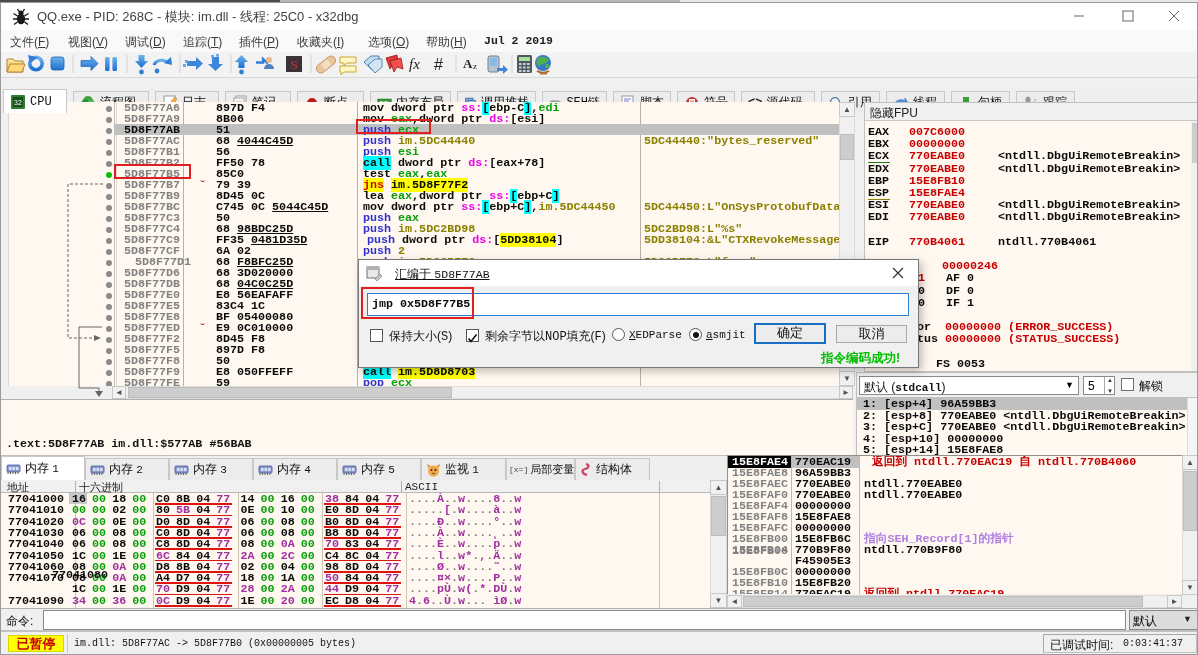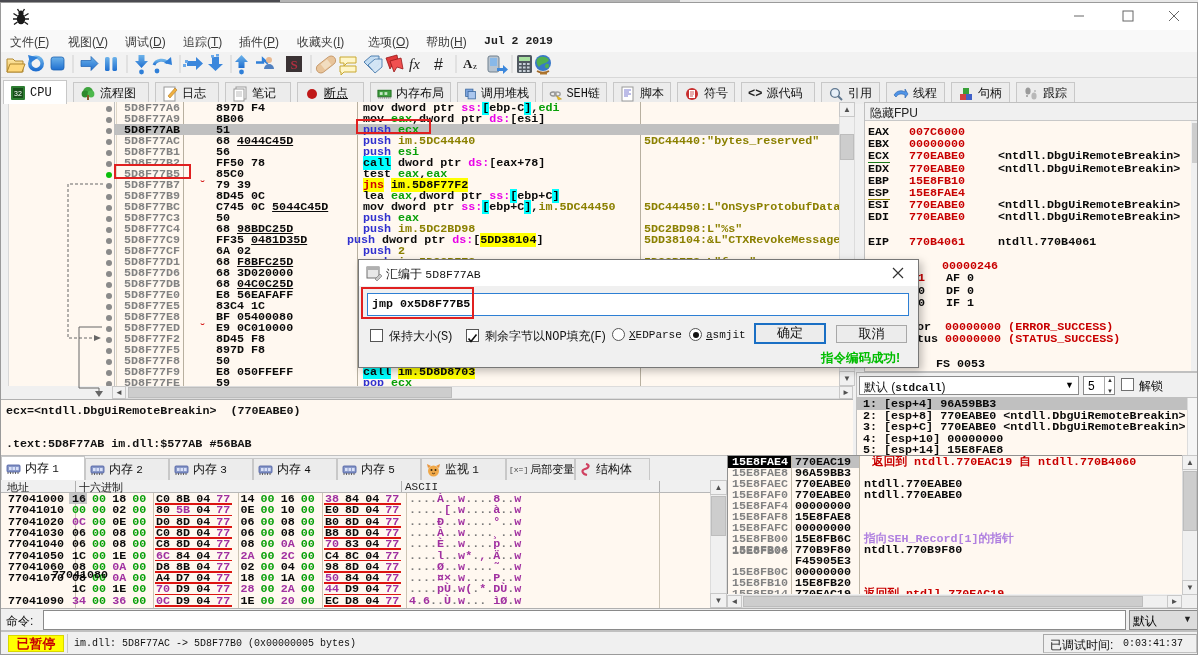--- a/index.html
+++ b/index.html
@@ -33,20 +33,21 @@
 <div class="abs" style="left:0;top:2px;width:1198px;height:28px;background:#ffffff;border-left:1px solid #9a9a9a;border-right:1px solid #9a9a9a;">
   <svg class="abs" style="left:10px;top:5px;" width="20" height="20" viewBox="0 0 20 20">
     <ellipse cx="10" cy="12" rx="4.2" ry="5.2" fill="#1a1a1a"></ellipse>
     <circle cx="10" cy="6" r="2.6" fill="#1a1a1a"></circle>
     <g stroke="#1a1a1a" stroke-width="1.4" fill="none">
       <path d="M6.5 9 L2.5 6.5 M6.2 12 L2 12 M6.5 15 L3 17.5"></path>
       <path d="M13.5 9 L17.5 6.5 M13.8 12 L18 12 M13.5 15 L17 17.5"></path>
       <path d="M8 4.5 L6.5 2 M12 4.5 L13.5 2"></path>
     </g>
   </svg>
+  <div class="abs" style="left:36px;top:6px;font-size:13px;color:#444;">QQ.exe - PID: 268C - 模块: im.dll - 线程: 25C0 - x32dbg</div>
   <div class="abs" style="left:1070px;top:3px;width:120px;height:22px;color:#666;">
     <svg width="120" height="22" viewBox="0 0 120 22" stroke="#666" stroke-width="1" fill="none">
       <path d="M3 11 L13 11"></path>
       <rect x="52" y="6" width="10" height="10"></rect>
       <path d="M98 6 L108 16 M108 6 L98 16"></path>
     </svg>
   </div>
 </div>
 
 <div class="abs" style="left:0;top:30px;width:1198px;height:22px;background:#f9f9f9;border-left:1px solid #c0c0c0;border-right:1px solid #c0c0c0;font-size:12px;color:#3c3c3c;">
@@ -158,21 +159,21 @@
       </g>
 
  <circle cx="542" cy="11" r="8" fill="#3878c8"></circle>
  <path d="M537 6 C540 4 546 4 548 8 C546 12 540 11 538 15 C535 12 535 8 537 6 Z" fill="#50b050"></path>
  <path d="M545 12 C548 11 549 14 547 16 C544 17 543 14 545 12 Z" fill="#50b050"></path>
  <path d="M536 19 a7 3 0 0 0 12 0" fill="none" stroke="#a06828" stroke-width="1.6"></path>
  <rect x="539" y="20.5" width="7" height="2" fill="#b07830"></rect>
 </svg>
 </div>
 
-<div id="tabbar" class="abs" style="left:0;top:80px;width:1198px;height:24px;background:#efefef;border-left:1px solid #c0c0c0;border-right:1px solid #c0c0c0;border-bottom:1px solid #c8c8c8;">
+<div id="tabbar" class="abs" style="left:0;top:89px;width:1198px;height:24px;background:#efefef;border-left:1px solid #c0c0c0;border-right:1px solid #c0c0c0;border-bottom:1px solid #c8c8c8;">
  <div class="tab act" style="left:2px;width:64px;">
    <svg width="16" height="16" viewBox="0 0 16 16">
         <rect x="1" y="1" width="14" height="14" rx="1" fill="#2e7d32"></rect>
         <rect x="3" y="3" width="10" height="10" fill="#174f1a"></rect>
         <text x="8" y="11" font-size="7" fill="#fff" text-anchor="middle" font-family="Liberation Sans">32</text>
       </svg>
    <span style="font-family:'Liberation Mono',monospace;font-size:12px;">CPU</span>
     </div>
  <div class="tab" style="left:72px;width:76px;">
    <svg width="16" height="16" viewBox="0 0 16 16">
@@ -311,28 +312,28 @@
       <div class="mono abs" style="left:215px;top:111px;color:#0a0a0a;">50</div>
       <div class="mono abs" style="left:362px;top:111px;"><span class="blue">push </span><span class="grn">eax</span></div>
       <div class="abs" style="left:105px;top:125px;width:6px;height:6px;border-radius:3px;background:#8a8a8a;"></div>
       <div class="mono abs" style="left:123px;top:122px;color:#828282;">5D8F77C4</div>
       <div class="mono abs" style="left:215px;top:122px;color:#0a0a0a;">68 <u>98BDC25D</u></div>
       <div class="mono abs" style="left:362px;top:122px;"><span class="blue">push </span><span class="oli">im.5DC2BD98</span></div>
       <div class="mono abs" style="left:643px;top:122px;color:#8b8000;max-width:200px;overflow:hidden;">5DC2BD98:L"%s"</div>
       <div class="abs" style="left:105px;top:136px;width:6px;height:6px;border-radius:3px;background:#8a8a8a;"></div>
       <div class="mono abs" style="left:123px;top:133px;color:#828282;">5D8F77C9</div>
       <div class="mono abs" style="left:215px;top:133px;color:#0a0a0a;">FF35 <u>0481D35D</u></div>
-      <div class="mono abs" style="left:346px;top:133px;"><span class="blue">push </span><span class="k">dword ptr </span><span class="mag">ds:</span><span class="k">[</span><span class="ylw k">5DD38104</span><span class="k">]</span></div>
+      <div class="mono abs" style="left:366px;top:133px;"><span class="blue">push </span><span class="k">dword ptr </span><span class="mag">ds:</span><span class="k">[</span><span class="ylw k">5DD38104</span><span class="k">]</span></div>
       <div class="mono abs" style="left:643px;top:133px;color:#8b8000;max-width:200px;overflow:hidden;">5DD38104:&amp;L"CTXRevokeMessage</div>
       <div class="abs" style="left:105px;top:147px;width:6px;height:6px;border-radius:3px;background:#8a8a8a;"></div>
       <div class="mono abs" style="left:123px;top:144px;color:#828282;">5D8F77CF</div>
       <div class="mono abs" style="left:215px;top:144px;color:#0a0a0a;">6A 02</div>
       <div class="mono abs" style="left:362px;top:144px;"><span class="blue">push </span><span class="oli">2</span></div>
       <div class="abs" style="left:105px;top:158px;width:6px;height:6px;border-radius:3px;background:#8a8a8a;"></div>
-      <div class="mono abs" style="left:123px;top:155px;color:#828282;">5D8F77D1</div>
+      <div class="mono abs" style="left:134px;top:155px;color:#828282;">5D8F77D1</div>
       <div class="mono abs" style="left:215px;top:155px;color:#0a0a0a;">68 <u>F8BFC25D</u></div>
       <div class="mono abs" style="left:362px;top:155px;"><span class="blue">push </span><span class="oli">im.5DC2BFE8</span></div>
       <div class="mono abs" style="left:643px;top:155px;color:#8b8000;max-width:200px;overflow:hidden;">5DC2BFE8:L"func"</div>
       <div class="abs" style="left:105px;top:169px;width:6px;height:6px;border-radius:3px;background:#8a8a8a;"></div>
       <div class="mono abs" style="left:123px;top:166px;color:#828282;">5D8F77D6</div>
       <div class="mono abs" style="left:215px;top:166px;color:#0a0a0a;">68 3D020000</div>
       <div class="abs" style="left:105px;top:180px;width:6px;height:6px;border-radius:3px;background:#8a8a8a;"></div>
       <div class="mono abs" style="left:123px;top:177px;color:#828282;">5D8F77DB</div>
       <div class="mono abs" style="left:215px;top:177px;color:#0a0a0a;">68 <u>04C0C25D</u></div>
       <div class="abs" style="left:105px;top:191px;width:6px;height:6px;border-radius:3px;background:#8a8a8a;"></div>
@@ -452,21 +453,20 @@
     <div class="mono abs" style="left:6px;top:35.5px;color:#0a0a0a;">4: [esp+10] 00000000</div>
     <div class="mono abs" style="left:6px;top:47.0px;color:#0a0a0a;">5: [esp+14] 15E8FAE8</div>
   </div>
 
 <div class="abs sb" style="left:112px;top:386px;width:741px;height:13px;"></div>
 <div class="sbBtn" style="left:112px;top:386px;width:14px;height:13px;font-size:8px;line-height:12px;">◄</div>
 <div class="sbBtn" style="left:839px;top:386px;width:14px;height:13px;font-size:8px;line-height:12px;">►</div>
 <div class="thumb" style="left:128px;top:387px;width:324px;height:11px;"></div>
 
 <div class="abs" style="left:0;top:399px;width:853px;height:56px;background:#fff8f0;border-top:1px solid #b0b0b0;border-left:1px solid #c0c0c0;">
-  <div class="mono abs" style="left:5px;top:6px;color:#111;">ecx=&lt;ntdll.DbgUiRemoteBreakin&gt;  (770EABE0)</div>
   <div class="mono abs" style="left:5px;top:39px;color:#111;">.text:5D8F77AB im.dll:$577AB #56BAB</div>
 </div>
 
 <div id="memtabs" class="abs" style="left:0;top:455px;width:727px;height:25px;background:#efefef;border-left:1px solid #c0c0c0;border-top:1px solid #c0c0c0;">
     <div class="tab act" style="left:0px;width:84px;padding:0 4px;gap:4px;">
       <svg width="15" height="14" viewBox="0 0 15 14">
         <rect x="1" y="3" width="13" height="7" rx="1" fill="#8898c8" stroke="#4858a0" stroke-width=".8"></rect>
         <rect x="3" y="5" width="2.6" height="3" fill="#d8e0f8"></rect>
         <rect x="6.5" y="5" width="2.6" height="3" fill="#d8e0f8"></rect>
         <rect x="10" y="5" width="2.6" height="3" fill="#d8e0f8"></rect>
@@ -825,21 +825,21 @@
   <div class="m10 abs" style="left:1122px;top:6px;color:#111;">0:03:41:37</div>
 </div>
 
 <div id="dialog" class="abs" style="left:358px;top:259px;width:561px;height:109px;background:#f0f0f0;border:1px solid #777777;box-shadow:3px 3px 8px rgba(0,0,0,0.25);z-index:50;">
     <div class="abs" style="left:0;top:0;width:559px;height:26px;background:#ffffff;"></div>
     <svg class="abs" style="left:7px;top:5px;" width="16" height="16" viewBox="0 0 16 16">
       <rect x="1" y="2" width="12" height="11" fill="#e8e8e8" stroke="#707070"></rect>
       <rect x="1" y="2" width="12" height="3" fill="#b0b0b0"></rect>
       <path d="M9 14 L14 9 L16 11 L11 16 Z" fill="#c8c8c8" stroke="#707070" stroke-width=".6"></path>
     </svg>
-    <span class="abs" style="left:27px;top:6px;font-size:12px;color:#111;">汇编于 <span style="font-family:'Liberation Mono',monospace;font-size:11.5px;">5D8F77AB</span></span>
+    <span class="abs" style="left:36px;top:6px;font-size:12px;color:#111;text-decoration:underline;">汇编于 <span style="font-family:'Liberation Mono',monospace;font-size:11.5px;">5D8F77AB</span></span>
     <svg class="abs" style="left:532px;top:6px;" width="14" height="14" viewBox="0 0 14 14" stroke="#333" stroke-width="1.2">
       <path d="M2 2 L12 12 M12 2 L2 12"></path>
     </svg>
     <div class="abs" style="left:8px;top:33px;width:542px;height:23px;background:#fff;border:1px solid #2d7fd4;"></div>
     <div class="mono abs" style="left:13px;top:39px;color:#0a0a0a;">jmp 0x5D8F77B5</div>
     <div class="abs" style="left:11px;top:69px;width:13px;height:13px;background:#fff;border:1px solid #555;"></div>
     <span class="abs" style="left:30px;top:68px;font-size:12px;color:#111;">保持大小(<span style="font-family:'Liberation Mono',monospace;">S</span>)</span>
     <div class="abs" style="left:107px;top:69px;width:13px;height:13px;background:#fff;border:1px solid #555;"><svg width="11" height="11" viewBox="0 0 11 11">
         <path d="M1.5 5.5 L4 8.5 L9.5 1.5" stroke="#111" stroke-width="1.6" fill="none"></path>
       </svg></div>

